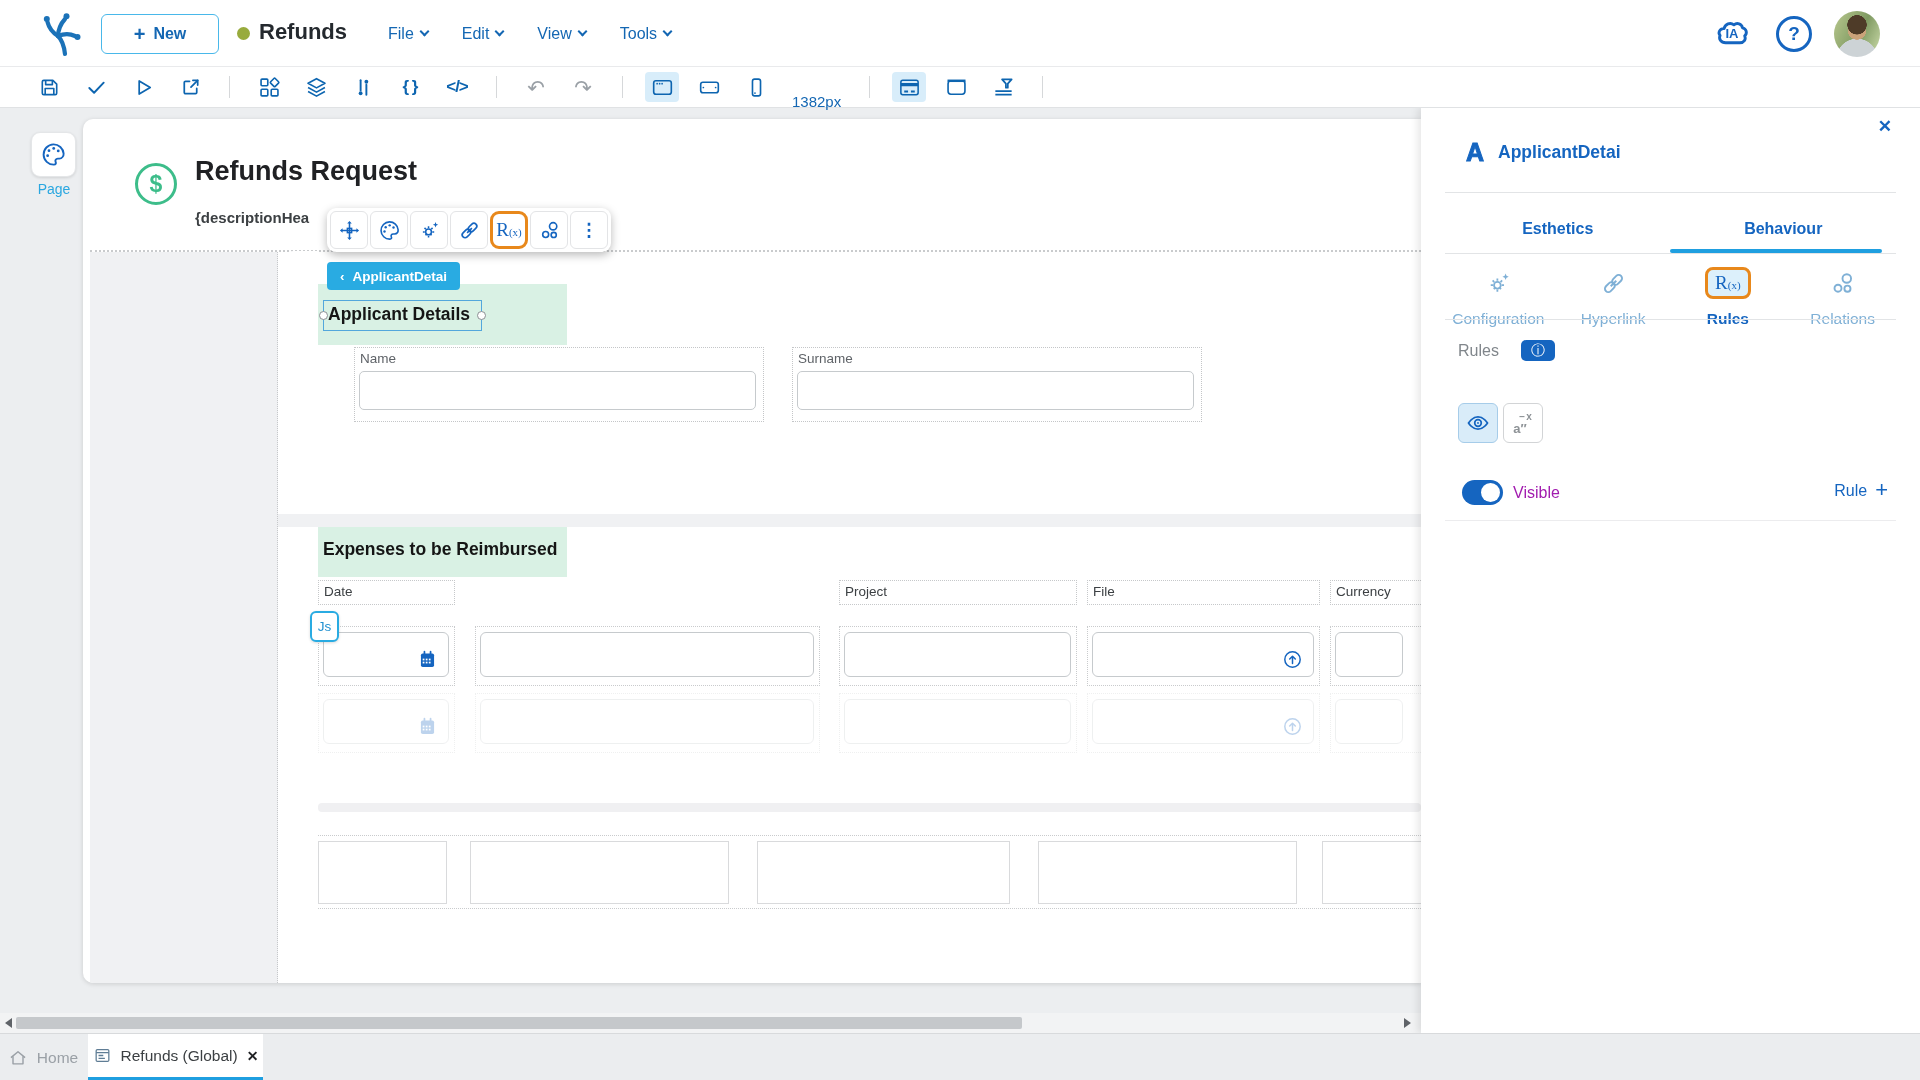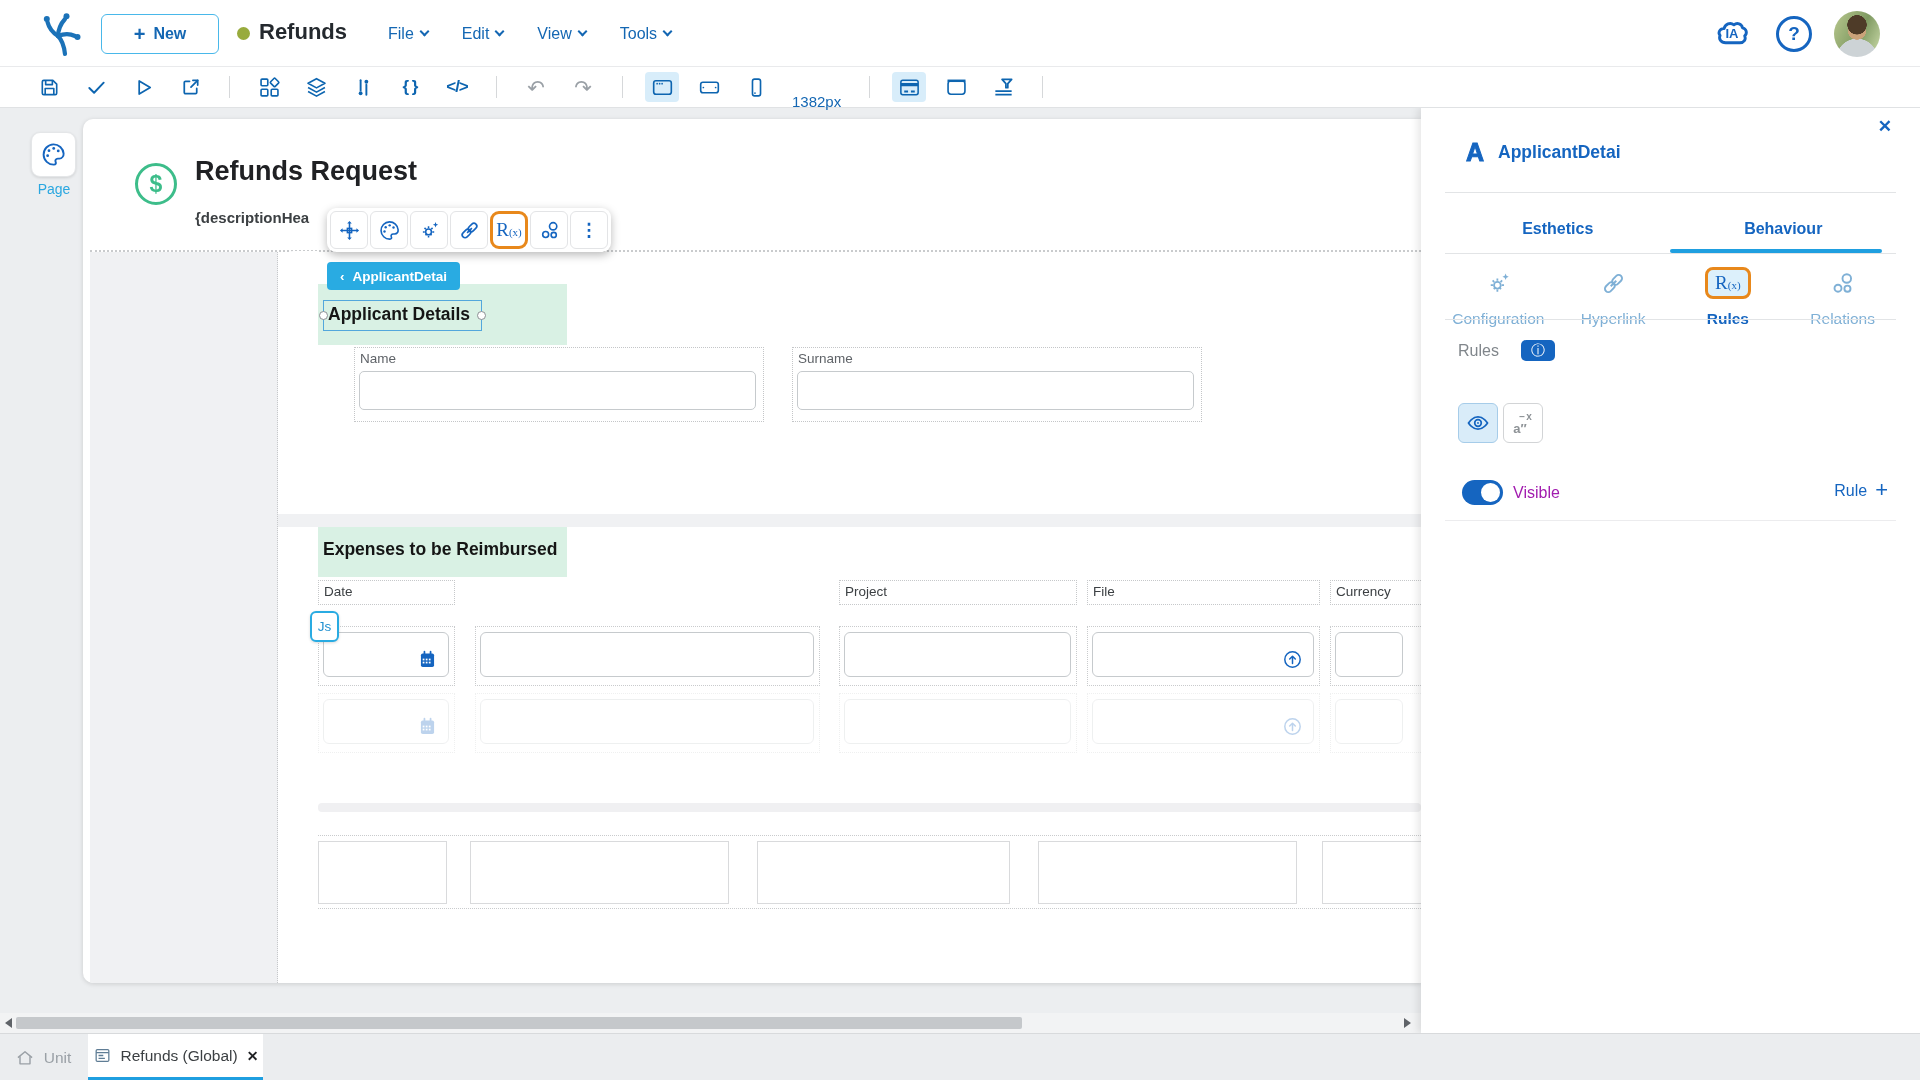--- a/index.html
+++ b/index.html
@@ -634,21 +634,21 @@
     <span class="sarrow l"></span>
     <div class="hthumb"></div>
     <span class="sarrow r"></span>
   </div>
 
   <div class="bottombar">
     <div class="btab home">
       <svg width="20" height="20" viewBox="0 0 24 24">
           <use href="#i-home"></use>
         </svg>
-      <span>Unit</span>
+      <span>Home</span>
     </div>
     <div class="btab active">
       <svg width="19" height="19" viewBox="0 0 24 24" style="color:#5f7d95;">
           <use href="#i-formtab"></use>
         </svg>
       <span>Refunds (Global)</span>
       <span class="close">✕</span>
     </div>
   </div>
 

